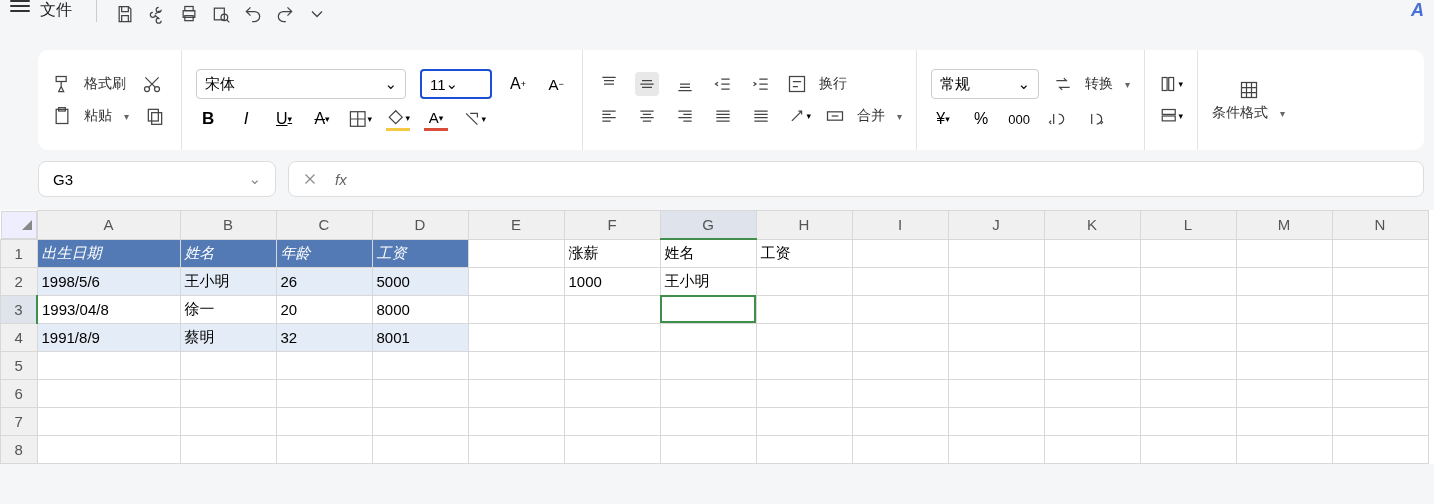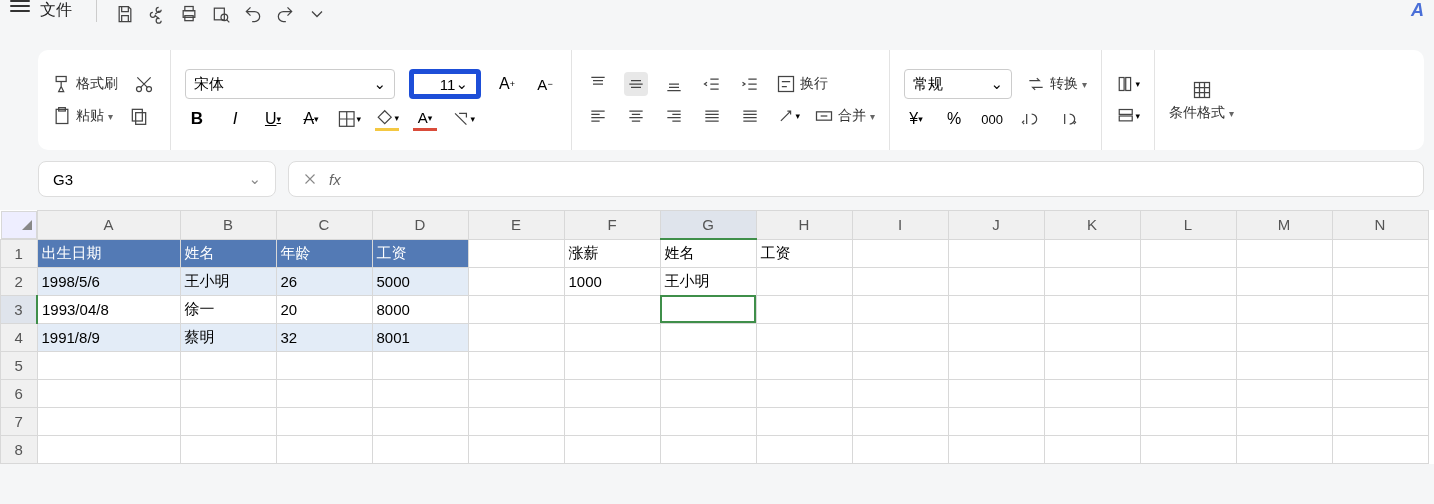--- a/index.html
+++ b/index.html
@@ -16,52 +16,52 @@
 .tabs { display: flex; gap: 20px; margin-left: 20px; font-size: 16px; color: #333; }
 .tabs .tab { cursor: pointer; padding: 4px 0; }
 .tabs .tab.active { color: #4a6fd8; font-weight: 600; }
 .menubar .ai-icon { margin-left: auto; color: #4a6fd8; font-weight: bold; font-style: italic; font-size: 18px; }
 
 
 .ribbon { display: flex; background: #fff; border-radius: 10px; margin: 6px 10px 10px 38px; height: 100px; }
 .ribbon-group { display: flex; flex-direction: column; justify-content: center; padding: 8px 14px; gap: 8px; border-right: 1px solid #e3e3e3; }
 .ribbon-group:last-child { border-right: none; }
 .ribbon-row { display: flex; align-items: center; gap: 14px; }
-.ribbon-btn { display: flex; align-items: center; gap: 4px; cursor: pointer; font-size: 14px; color: #333; }
+.ribbon-btn { display: flex; align-items: center; gap: 12px; cursor: pointer; font-size: 14px; color: #333; }
 .ribbon-btn svg { width: 20px; height: 20px; stroke: #444; fill: none; stroke-width: 1.5; }
 .ribbon-btn .caret { font-size: 10px; color: #666; }
 .font-select { display: flex; align-items: center; justify-content: space-between; border: 1px solid #ccc; border-radius: 4px; padding: 4px 8px; width: 210px; height: 30px; font-size: 15px; }
-.size-select { display: flex; align-items: center; justify-content: flex-end; border: 5px solid #1d4ed8; border-radius: 4px; padding: 4px 8px; width: 72px; height: 30px; font-size: 15px; }
+.size-select { display: flex; align-items: center; justify-content: flex-start; border: 2px solid #1d4ed8; border-radius: 4px; padding: 4px 8px; width: 72px; height: 30px; font-size: 15px; }
 .format-select { display: flex; align-items: center; justify-content: space-between; border: 1px solid #ccc; border-radius: 4px; padding: 4px 8px; width: 108px; height: 30px; font-size: 15px; }
 .icon-only { width: 24px; height: 24px; display: flex; align-items: center; justify-content: center; cursor: pointer; }
 .icon-only svg { width: 20px; height: 20px; stroke: #444; fill: none; stroke-width: 1.5; }
 .icon-only.active { background: #e8e8e8; border-radius: 4px; }
 .color-swatch-yellow { border-bottom: 3px solid #f4c842; }
 .color-swatch-red { border-bottom: 3px solid #d94c3a; }
 
 
 .formula-area { display: flex; align-items: center; margin: 0 10px 0 38px; height: 38px; gap: 12px; }
 .name-box { display: flex; align-items: center; justify-content: space-between; background: #fff; border: 1px solid #ddd; border-radius: 8px; width: 238px; height: 36px; padding: 0 14px; font-size: 15px; }
 .name-box .caret { color: #888; }
-.fx-bar { display: flex; align-items: center; background: #fff; border: 1px solid #ddd; border-radius: 8px; flex: 1; height: 36px; padding: 0 12px; gap: 10px; }
+.fx-bar { display: flex; align-items: center; background: #fff; border: 1px solid #ddd; border-radius: 8px; flex: 1; height: 36px; padding: 0 12px; gap: 16px; }
 .fx-bar svg { width: 18px; height: 18px; stroke: #888; fill: none; stroke-width: 1.5; }
 .fx-label { font-style: italic; color: #666; font-size: 15px; }
 
 
 .grid-wrap { margin-top: 12px; background: #fff; }
 .corner { width: 36px; height: 24px; border-right: 1px solid #ccc; border-bottom: 1px solid #ccc; background: #eef; display:flex; align-items:center; justify-content:flex-end; padding-right:4px;}
 .corner svg { width:10px; height:10px; fill:#888;}
 table.sheet { border-collapse: collapse; table-layout: fixed; }
 table.sheet th, table.sheet td { border: 1px solid #d8d8d8; height: 28px; font-size: 15px; font-weight: normal; }
 table.sheet th.colhead { background: #f0f0f0; color: #555; text-align: center; width: 96px; }
 table.sheet th.colhead.sel { background: #dfe4ec; border-bottom: 2px solid #3f8f4a; }
 table.sheet th.rowhead { background: #f0f0f0; color: #555; text-align: center; width: 36px; }
 table.sheet th.rowhead.sel { background: #dfe4ec; border-right: 2px solid #3f8f4a; }
 table.sheet td { padding: 0 4px; background: #fff; }
-.hdr-blue { background: #537ab5 !important; color: #fff; font-weight: 500; }
+.hdr-blue { background: #537ab5 !important; color: #fff; font-weight: 500; font-style: italic; }
 .band-light { background: #e3ecf7 !important; }
 .txt-r { }
 .txt-l { text-align: left; }
 .active-cell { outline: 2px solid #3f8f4a; outline-offset: -2px; position: relative; }
 </style>
 </head>
 <body>
 
 <div class="menubar">
   <div class="hamburger">

